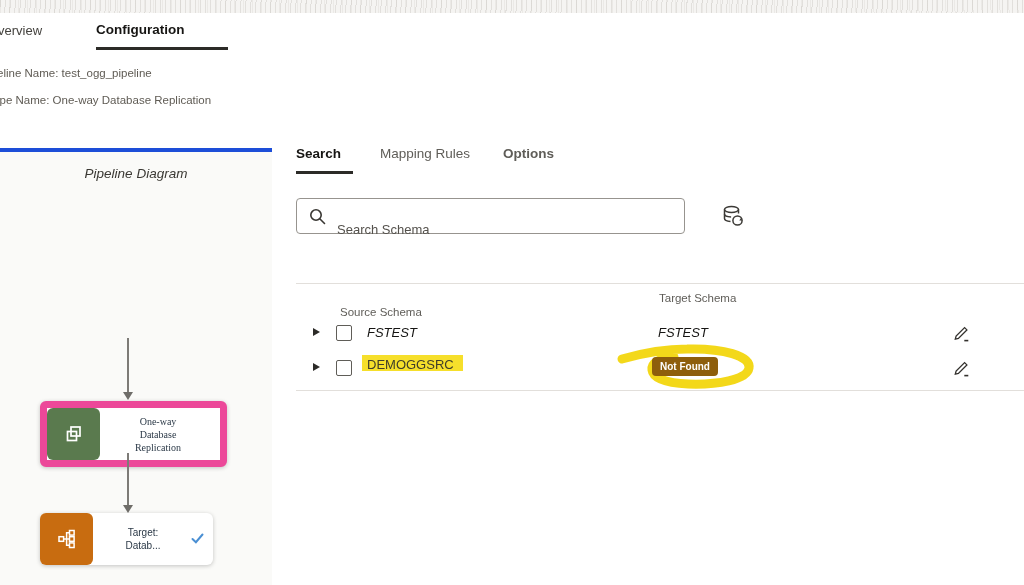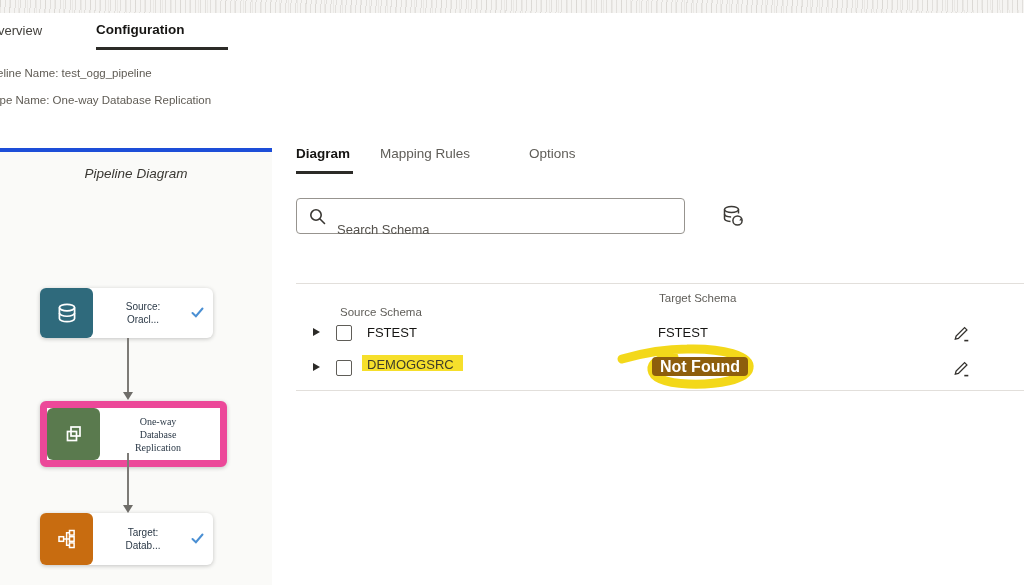--- a/index.html
+++ b/index.html
@@ -37,44 +37,44 @@
   .node-check{position:absolute;right:9px;top:50%;transform:translateY(-50%);}
 
   .arrow-line{position:absolute;left:127px;width:2px;background:#7d7b77;}
   .arrow-head{position:absolute;left:123px;width:0;height:0;border-left:5px solid transparent;border-right:5px solid transparent;border-top:8px solid #6f6d69;}
 
   
   .ctab{position:absolute;top:146px;font-size:13.5px;color:#5f5d58;cursor:pointer;}
   .ctab.active{font-weight:bold;color:#161513;}
   .ctab-mapping{left:296px;}
   .ctab-rules{left:380px;}
-  .ctab-options{left:529px;}
+  .ctab-options{left:503px;font-weight:bold;}
   .mapping-underline{position:absolute;left:296px;top:171px;width:57px;height:3px;background:#2c2b28;}
 
   .search-box{position:absolute;left:296px;top:198px;width:389px;height:36px;border:1px solid #97948f;border-radius:4px;background:#fff;box-sizing:border-box;display:flex;align-items:center;}
   .search-box svg{margin-left:12px;flex:0 0 auto;}
   .search-input{border:none;outline:none;background:transparent;font-size:13px;color:#1f1e1b;margin-left:9px;width:330px;font-family:"Liberation Sans",sans-serif;margin-top:26px;}
   .search-input::placeholder{color:#55524d;opacity:1;}
 
   .db-refresh-btn{position:absolute;left:718px;top:202px;width:30px;height:30px;border:none;background:transparent;cursor:pointer;padding:0;}
 
   .table-top{position:absolute;left:296px;top:283px;width:728px;height:1px;background:#e2dfdb;}
   .table-bottom{position:absolute;left:296px;top:390px;width:728px;height:1px;background:#e2dfdb;}
   .col-header{position:absolute;top:292px;font-size:11.5px;color:#5f5d58;}
   .col-header.src{left:340px;margin-top:14px;}
   .col-header.tgt{left:659px;}
 
   .expander{position:absolute;left:313px;width:0;height:0;border-top:4.5px solid transparent;border-bottom:4.5px solid transparent;border-left:7px solid #2c2b28;cursor:pointer;}
   .rowcheck{position:absolute;left:336px;width:14px;height:14px;border:1.5px solid #5f5d58;border-radius:2px;background:#fff;cursor:pointer;}
   .cell-src{position:absolute;left:367px;font-size:13px;color:#161513;}
   .cell-tgt{position:absolute;left:658px;font-size:13px;color:#161513;}
-  .row1-y{top:325px;}
+  .row1-y{top:325px;font-style:italic;}
   .src-highlight{position:absolute;left:362px;top:355px;width:101px;height:16px;background:#f6df2b;}
   .cell-src.row2{top:357px;color:#3f3d2a;z-index:2;}
-  .badge{position:absolute;left:652px;top:357px;background:#8e5e0c;color:#fff;font-size:16px;font-weight:bold;
+  .badge{position:absolute;left:652px;top:357px;background:#8e5e0c;color:#fff;font-size:10px;font-weight:bold;
     padding:4px 8px 4px 8px;border-radius:4px;z-index:3;line-height:11px;}
   .lasso{position:absolute;left:615px;top:340px;z-index:1;}
   .edit-btn{position:absolute;left:950px;width:22px;height:22px;border:none;background:transparent;cursor:pointer;padding:0;}
 </style>
 </head>
 <body>
 
 <div class="screen">
 
   <div class="top-band"></div>
@@ -83,38 +83,20 @@
   <div class="tab-configuration">Configuration</div>
   <div class="config-underline"></div>
 
   <div class="meta-line1">eline Name: test_ogg_pipeline</div>
   <div class="meta-line2">ipe Name: One-way Database Replication</div>
 
   <div class="diagram-panel">
     <div class="diagram-title">Pipeline Diagram</div>
   </div>
 
-  <div class="node-card" style="top:288px;">
-    <div class="node-iconbox iconbox-source">
-      <svg width="26" height="26" viewBox="0 0 24 24" fill="none" stroke="#fff" stroke-width="1.6">
-        <ellipse cx="12" cy="7" rx="7" ry="3"></ellipse>
-        <path d="M5 7 v10 c0 1.7 3.1 3 7 3 s7 -1.3 7 -3 V7"></path>
-        <path d="M5 12 c0 1.7 3.1 3 7 3 s7 -1.3 7 -3"></path>
-      </svg>
-    </div>
-    <div class="node-label">
-      <span>Source:</span>
-      <span>Oracl...</span>
-    </div>
-    <span class="node-check">
-      <svg width="13" height="11" viewBox="0 0 13 11" fill="none" stroke="#4a8fd3" stroke-width="2" stroke-linecap="round">
-          <path d="M1.5 6 l3.4 3.2 L11.5 1.5"></path>
-        </svg>
-    </span>
-  </div>
 
   <div class="arrow-line" style="top:338px;height:54px;"></div>
   <div class="arrow-head" style="top:392px;"></div>
 
   <div class="node-card selected" style="top:401px;height:52px;">
     <div class="node-iconbox iconbox-process">
       <svg width="24" height="24" viewBox="0 0 24 24" fill="none" stroke="#fff" stroke-width="1.7">
         <rect x="9" y="5" width="9" height="9"></rect>
         <rect x="5.5" y="9.5" width="9" height="9"></rect>
       </svg>
@@ -143,21 +125,21 @@
       <span>Target:</span>
       <span>Datab...</span>
     </div>
     <span class="node-check">
       <svg width="13" height="11" viewBox="0 0 13 11" fill="none" stroke="#4a8fd3" stroke-width="2" stroke-linecap="round">
           <path d="M1.5 6 l3.4 3.2 L11.5 1.5"></path>
         </svg>
     </span>
   </div>
 
-  <div class="ctab ctab-mapping active">Diagram</div>
+  <div class="ctab ctab-mapping active">Search</div>
   <div class="ctab ctab-rules">Mapping Rules</div>
   <div class="ctab ctab-options">Options</div>
   <div class="mapping-underline"></div>
 
   <div class="search-box">
     <svg width="17" height="17" viewBox="0 0 17 17" fill="none" stroke="#39373
 3" stroke-width="1.6" stroke-linecap="round">
       <circle cx="7" cy="7" r="5.2" stroke="#393733"></circle>
       <path d="M11 11 L15.5 15.5" stroke="#393733"></path>
     </svg>

